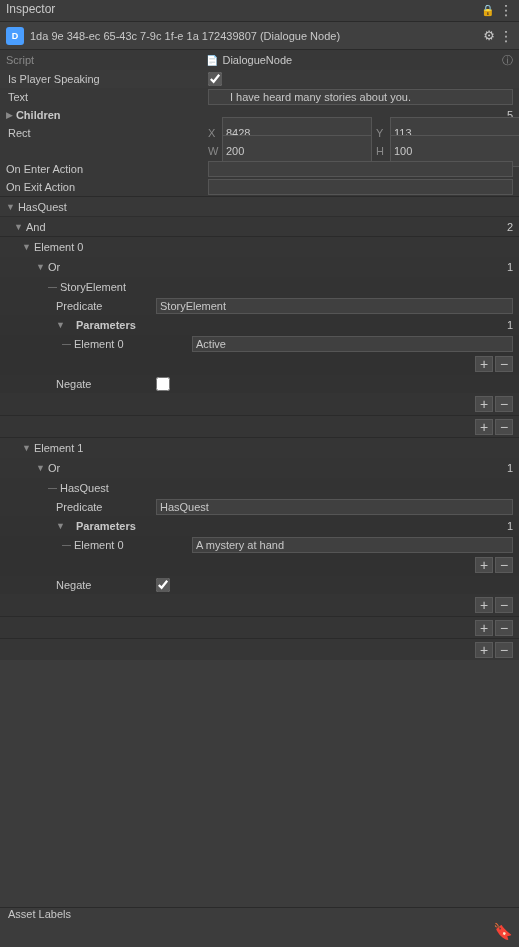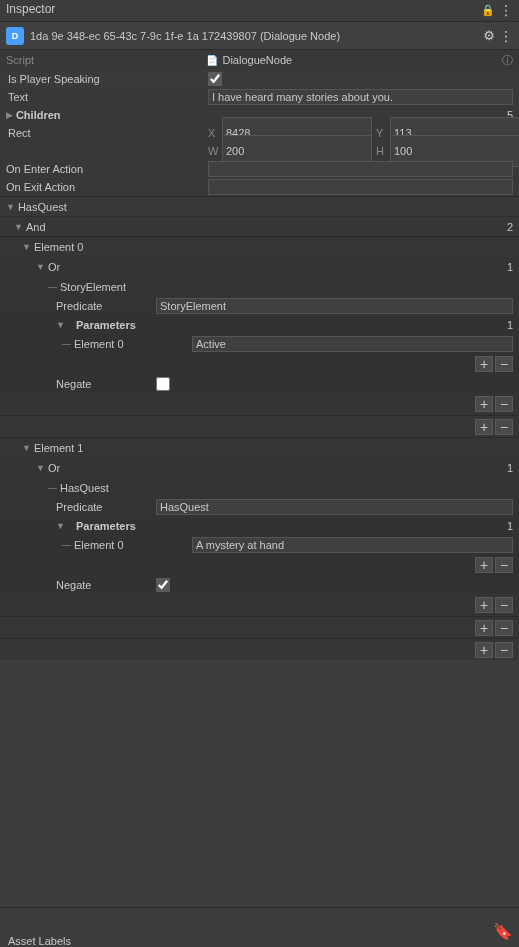--- a/index.html
+++ b/index.html
@@ -128,21 +128,21 @@
     .checkbox-input {
       width: 14px;
       height: 14px;
       accent-color: #5a5a5a;
     }
 
     .value-text {
       background: #404040;
       border: 1px solid #555;
       color: #c8c8c8;
-      padding: 1px 3px;
+      padding: 1px 21px;
       font-size: 11px;
       flex: 1;
       height: 16px;
     }
 
     
     .children-row {
       display: flex;
       align-items: center;
       height: 18px;
@@ -452,21 +452,21 @@
     
     .bottom-bar {
       position: absolute;
       bottom: 0;
       left: 0;
       right: 0;
       height: 40px;
       background: #3c3c3c;
       border-top: 1px solid #2a2a2a;
       display: flex;
-      align-items: flex-end;
+      align-items: flex-start;
       padding: 0 8px;
     }
     .asset-labels-text {
       font-size: 11px;
       color: #c8c8c8;
     }
     .bookmark-icon {
       position: absolute;
       right: 6px;
       bottom: 6px;

